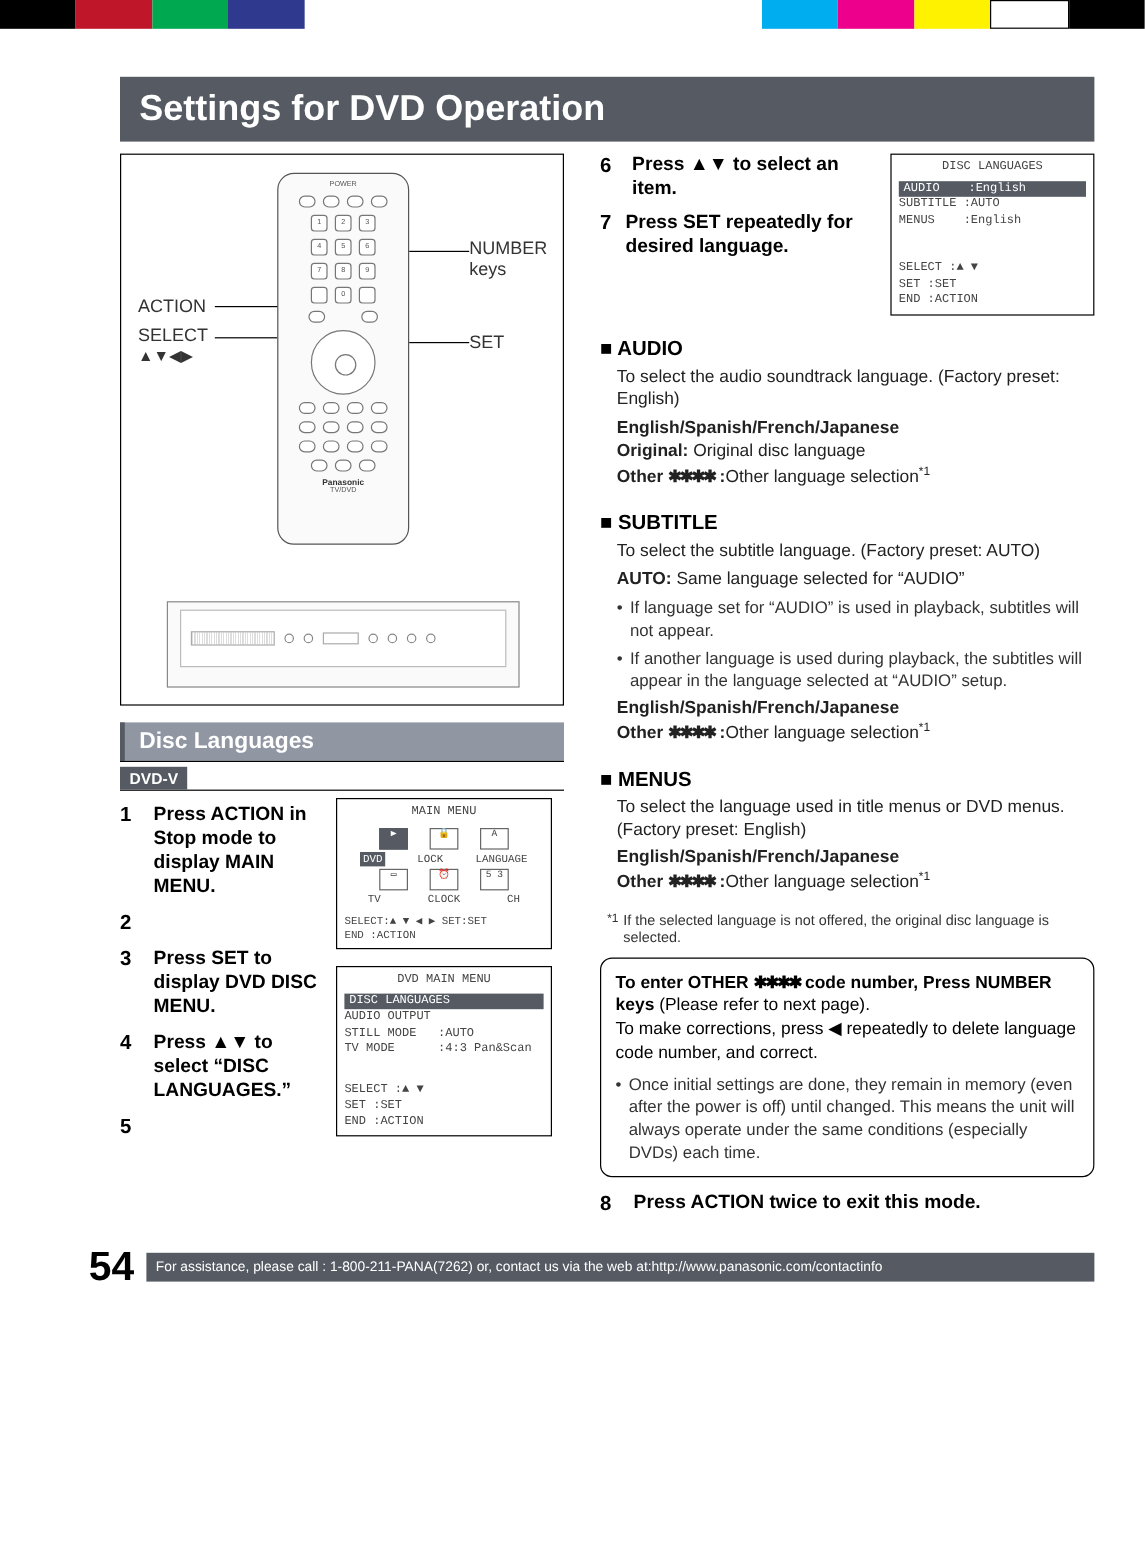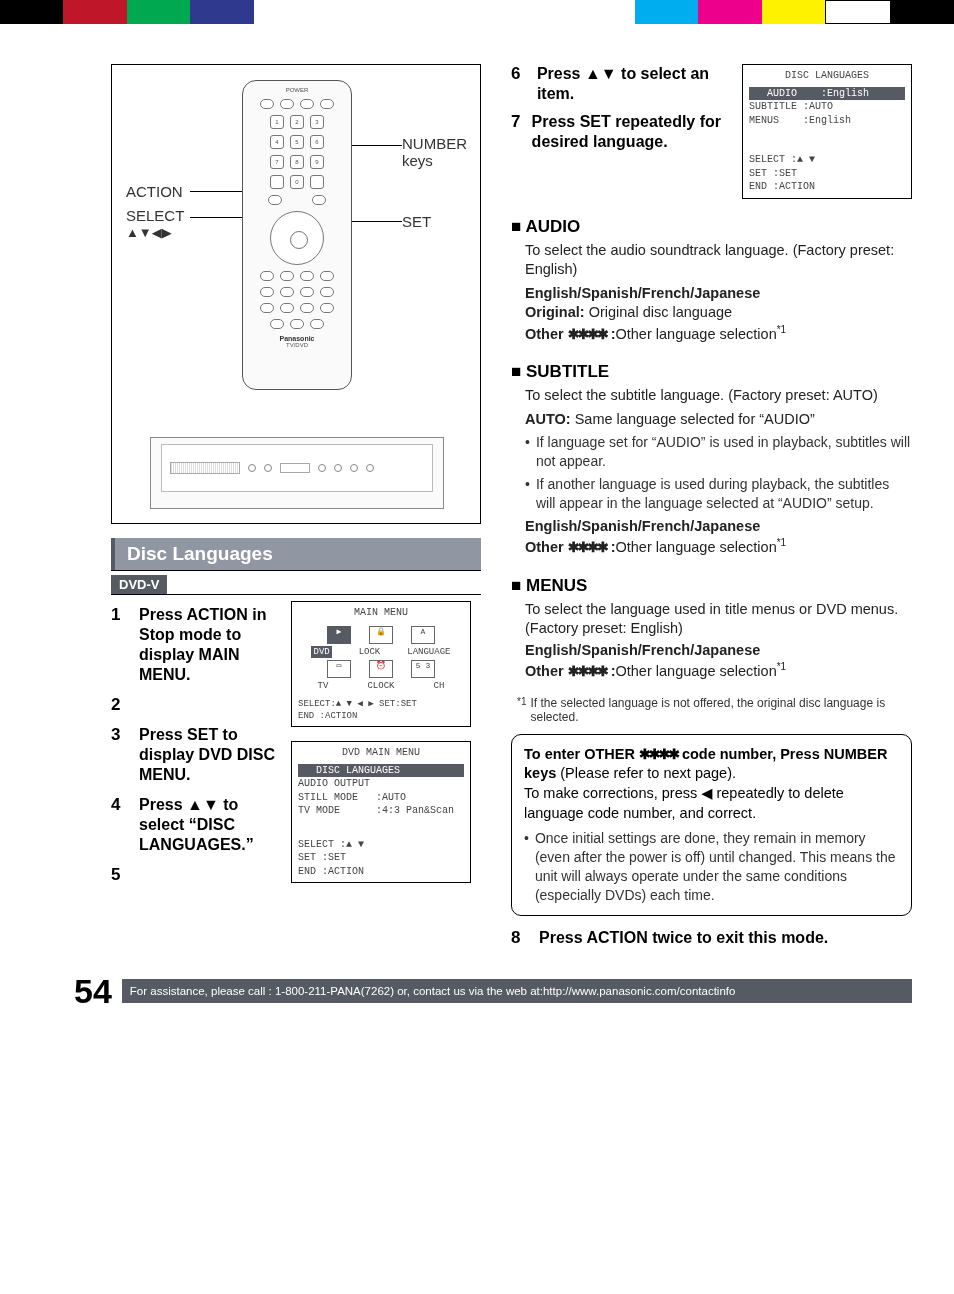--- a/index.html
+++ b/index.html
@@ -19,21 +19,21 @@
   }
   .page-title {
     background: #555a63;
     color: #fff;
     font-size: 30px;
     font-weight: bold;
     padding: 10px 16px;
     margin-bottom: 10px;
   }
   .two-col { display:flex; gap:30px; }
-  .left-col { flex: 0 0 370px; margin-left: 11px; }
+  .left-col { flex: 0 0 370px; }
   .right-col { flex: 1; }
   .remote-box {
     border:1px solid #000;
     height:460px;
     position:relative;
     background:#fff;
   }
   .remote-box .rlabel {
     position:absolute;
     font-size:15px;
@@ -86,21 +86,21 @@
   .step { display:flex; gap:10px; margin-bottom:10px; }
   .step .num { font-size:17px; font-weight:bold; width:18px; flex-shrink:0;}
   .step .txt { font-size:16px; font-weight:bold; line-height:1.25; flex:1;}
   .osd {
     border:1px solid #000; background:#fff; font-family:"Courier New",monospace;
     font-size:10px; color:#444; padding:4px 6px; margin:6px 0 14px 0;
     width:180px; line-height:1.35;
   }
   .osd .osd-title { text-align:center; font-size:10px; margin-bottom:4px;}
   .osd .hl { background:#555a63; color:#fff; display:inline-block; padding:0 2px;}
-  .osd .hlrow { background:#555a63; color:#fff; display:block; padding:0 18px;}
+  .osd .hlrow { background:#555a63; color:#fff; display:block; padding:0 4px;}
   .osd .iconcell { display:inline-block; width:24px;height:18px;border:1px solid #666;margin:2px 6px;text-align:center;font-size:8px;}
   .right-top { display:flex; gap:16px; align-items:flex-start;}
   .right-top .rt-steps { flex:1; }
   .rt-step { display:flex; gap:10px; margin-bottom:8px; }
   .rt-step .num { font-size:17px; font-weight:bold; width:18px;}
   .rt-step .txt { font-size:16px; font-weight:bold; line-height:1.25;}
   .blk { font-size:17px; font-weight:bold; margin-top:18px; margin-bottom:4px;}
   .blk::before { content:"\25A0  "; }
   .sub-body { font-size:14.5px; line-height:1.35; margin-left:14px; color:#222;}
   .sub-body b { font-weight:bold; }
@@ -137,20 +137,21 @@
   <div class="strip" style="background:#2f3a8f"></div>
   <div class="strip" style="flex:6;background:#fff"></div>
   <div class="strip" style="background:#00aeef"></div>
   <div class="strip" style="background:#ec008c"></div>
   <div class="strip" style="background:#fff200"></div>
   <div class="strip" style="background:#fff;border:1px solid #000"></div>
   <div class="strip" style="background:#000"></div>
 </div>
 
 <div class="page">
+  <div class="page-title">Settings for DVD Operation</div>
 
   <div class="two-col">
 
     <div class="left-col">
       <div class="remote-box">
 
         <span class="rlabel" style="left:290px;top:70px">NUMBER keys</span>
         <span class="rlabel" style="left:14px;top:118px">ACTION</span>
         <span class="rlabel" style="left:14px;top:142px">SELECT</span>
         <span class="rlabel arrows" style="left:14px;top:160px;font-size:13px">▲▼◀▶</span>

